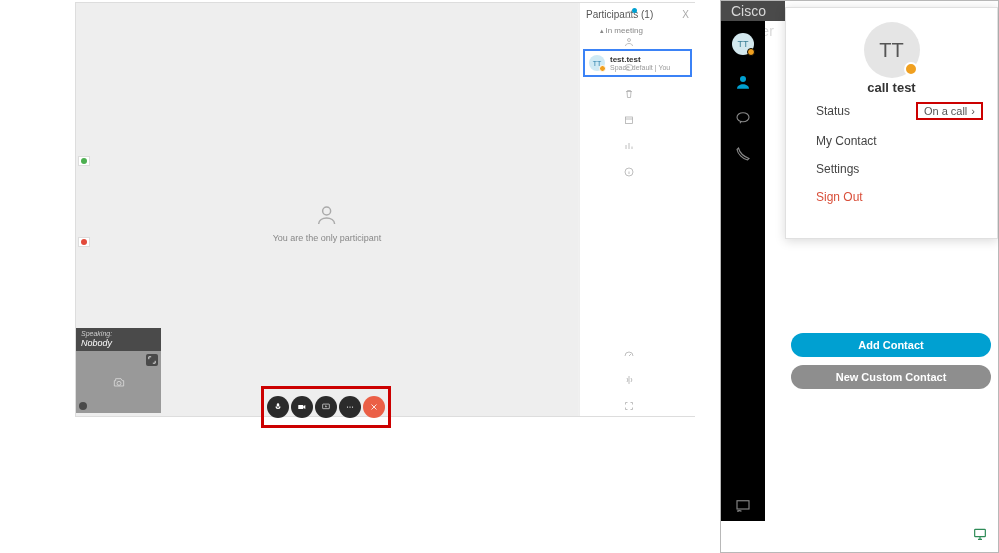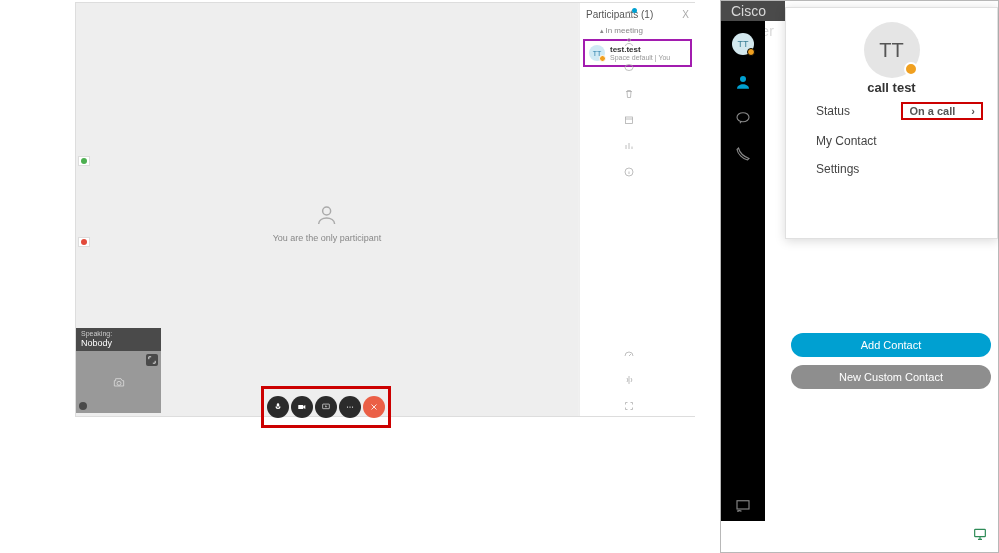--- a/index.html
+++ b/index.html
@@ -35,21 +35,21 @@
     background: #fff; border: 1px solid #ddd;
     display:flex; align-items:center; justify-content:center;
   }
   .left-dot-red::after { content:""; width:6px; height:6px; border-radius:50%; background:#e24a3b; }
 
   .speaking-panel {
     position: absolute; left: 0; top: 325px; width: 85px; height: 85px;
   }
   .speaking-bar {
     background:#4a4a4a; color:#ccc; font-size:8px; padding:2px 5px; line-height:1.2;
-    display:flex; flex-direction:column;
+    display:flex; flex-direction:column;font-style:italic;
   }
   .speaking-bar .lbl { font-size:7px; color:#ccc; }
   .speaking-bar .val { font-size:9px; color:#fff; }
   .self-tile {
     position: relative; height: 62px; background:#999;
     display:flex; align-items:center; justify-content:center;
   }
   .self-tile .fs-icn { position:absolute; top:3px; right:3px; width:12px; height:12px; border-radius:2px; background:#4a4a4a; display:flex; align-items:center; justify-content:center; }
   .self-tile .dot { position:absolute; bottom:3px; left:3px; width:8px; height:8px; border-radius:50%; background:#4a4a4a; }
 
@@ -69,22 +69,22 @@
     background:#fff; border-left:1px solid #eee;
   }
   .participants-hdr {
     display:flex; justify-content:space-between; align-items:center;
     padding:6px 6px 4px; font-size:10px; color:#555;
   }
   .participants-hdr .x { color:#aaa; font-size:10px; }
   .in-meeting-lbl { font-size:8px; color:#888; padding:2px 20px; }
   .in-meeting-lbl::before { content:"▴ "; font-size:7px; color:#888; }
   .p-row-wrap {
-    margin:2px 3px; padding:4px 4px; display:flex; align-items:center; gap:5px;
-    border:2px solid #a21caf;
+    margin:12px 3px; padding:4px 4px; display:flex; align-items:center; gap:5px;
+    border:2px solid #3b82f6;
   }
   .p-avatar {
     width:16px; height:16px; border-radius:50%; background:#cfeaf4;
     position:relative; display:flex; align-items:center; justify-content:center;
     font-size:7px; color:#2a7faa;
   }
   .p-avatar::after { content:""; position:absolute; right:-1px; bottom:-1px; width:5px; height:5px; border-radius:50%; background:#f0a020; border:1px solid #fff; }
   .p-txt .name { font-size:8px; font-weight:600; color:#333; }
   .p-txt .sub  { font-size:7px; color:#999; }
 
@@ -134,28 +134,28 @@
   }
   .popover .big-avatar::after { content:""; position:absolute; right:2px; bottom:2px; width:10px; height:10px; background:#f0a020; border-radius:50%; border:2px solid #fff; }
   .popover .prof-name { text-align:center; font-weight:700; font-size:13px; }
   .popover .prof-email { text-align:center; font-size:10px; color:#888; margin-bottom:8px; }
   .popover .row {
     display:flex; justify-content:space-between; align-items:center;
     padding:7px 14px; font-size:12px; color:#444; cursor:pointer;margin-left:16px;
   }
   .popover .status-val {
     border:2px solid #cc0000; padding:1px 6px; font-size:11px; color:#555;
-    display:flex; align-items:flex-start; gap:16px;font-weight:bold;
+    display:flex; align-items:flex-start; gap:4px;
   }
   .popover .signout { color:#d94f3a; }
 
   
   .contact-btns {
     position:absolute; left:70px; top:332px; width:200px;
-    display:flex; flex-direction:column; gap:8px;
+    display:flex; flex-direction:column; gap:8px;font-weight:bold;
   }
   .pill-btn {
     height:24px; border-radius:12px; color:#fff; font-size:11px;
     display:flex; align-items:center; justify-content:center; cursor:pointer;
   }
   .pill-blue { background:#00a0d1; }
   .pill-gray { background:#8e8e8e; }
 
   .device-icn {
     position:absolute; right:10px; bottom:10px; color:#2e8b57;
@@ -348,20 +348,23 @@
         <span>On a call</span>
         <span>›</span>
       </span>
     </div>
     <div class="row">
       <span>My Contact</span>
     </div>
     <div class="row">
       <span>Settings</span>
     </div>
+    <div class="row signout">
+      <span>Sign Out</span>
+    </div>
   </div>
 
   <div class="contact-btns">
     <div class="pill-btn pill-blue">Add Contact</div>
     <div class="pill-btn pill-gray">New Custom Contact</div>
   </div>
 
   <div class="device-icn">
     <svg viewBox="0 0 24 24" width="16" height="16">
         <rect x="4" y="5" width="16" height="11" rx="1" fill="none" stroke="#2e8b57" stroke-width="1.8"></rect>

